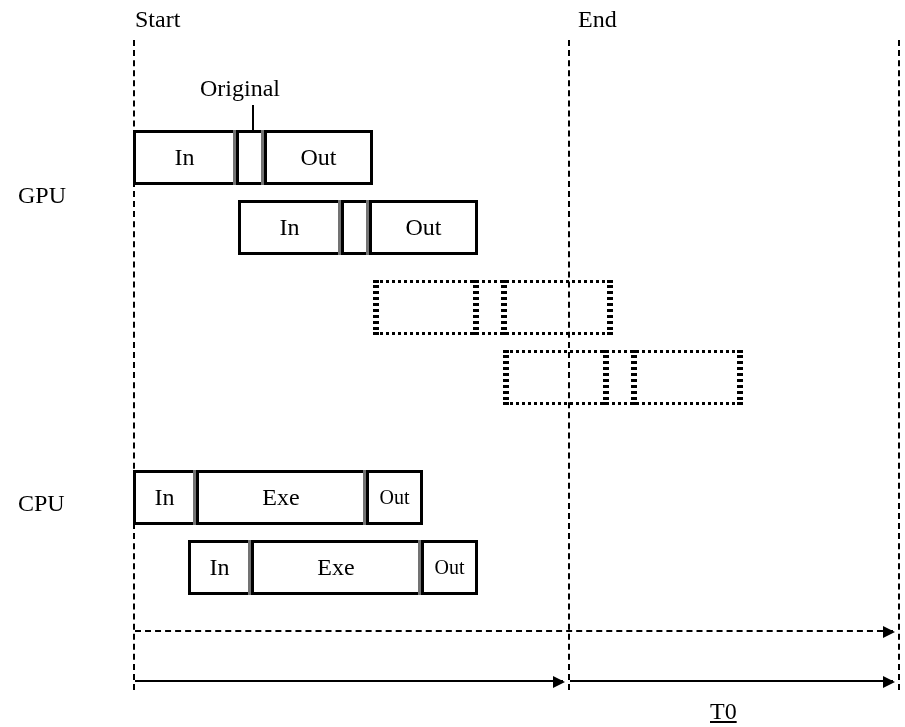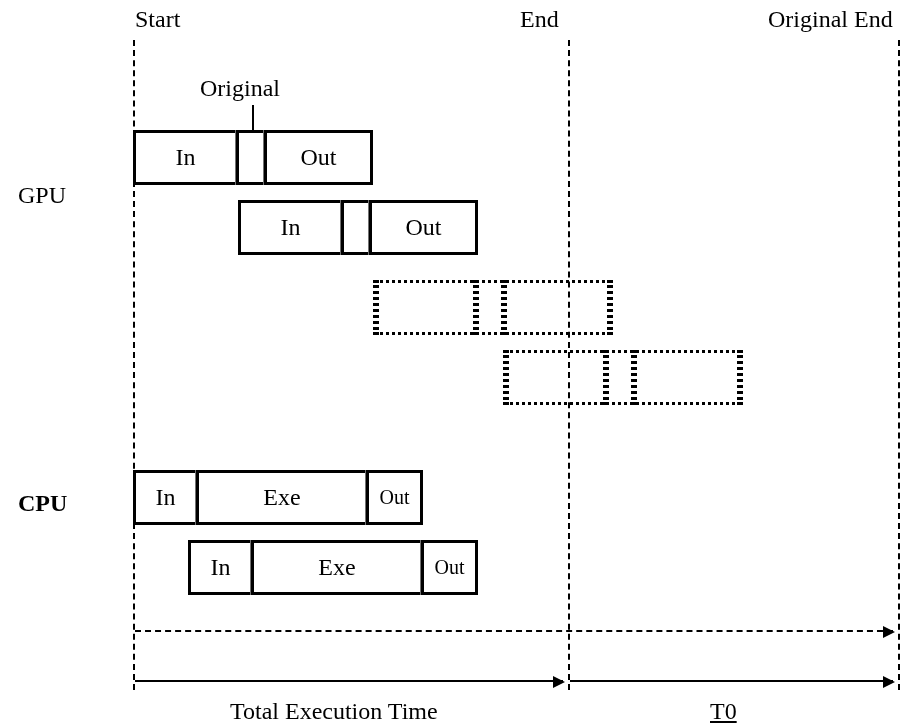--- a/index.html
+++ b/index.html
@@ -56,21 +56,21 @@
   }
   .row.dashed {
     border: 3px dotted #000;
     background: transparent;
   }
   .seg {
     position: absolute;
     top: -3px;
     bottom: -3px;
     border-left: 3px solid #000;
-    border-right: 1px solid #737373;
+    border-right: 3px solid #737373;
     box-sizing: border-box;
     display: flex;
     align-items: center;
     justify-content: center;
   }
   .row.dashed .seg {
     border-left: 3px dotted #000;
     border-right: 3px dotted #000;
   }
   .seg.first { border-left: none; }
@@ -82,32 +82,31 @@
     width: 0;
     border-left: 2px solid #000;
   }
 </style>
 </head>
 <body>
 
 <div class="stage">
 
   <div class="label" style="left:135px; top:6px;">Start</div>
-  <div class="label" style="left:520px; top:6px;">End</div>
-  <div class="label" style="left:768px; top:6px;">Original End</div>
+  <div class="label" style="left:578px; top:6px;">End</div>
 
   <div class="vline-dash" style="left:133px; top:40px; height:650px;"></div>
   <div class="vline-dash" style="left:568px; top:40px; height:650px;"></div>
   <div class="vline-dash" style="left:898px; top:40px; height:650px;"></div>
 
   <div class="label" style="left:200px; top:75px;">Original</div>
   <div class="pointer" style="left:252px; top:105px; height:25px;"></div>
 
   <div class="label" style="left:18px; top:182px;">GPU</div>
-  <div class="label" style="left:18px; top:490px;font-weight:bold;">CPU</div>
+  <div class="label" style="left:18px; top:490px;">CPU</div>
 
   <div class="row" style="left:133px; top:130px; width:240px;">
     <div class="seg first" style="left:0; width:100px;">
         <span>In</span>
       </div>
     <div class="seg" style="left:100px; width:28px;"></div>
     <div class="seg last" style="left:128px; right:0;">
         <span>Out</span>
       </div>
   </div>
@@ -157,16 +156,15 @@
         <span>Out</span>
       </div>
   </div>
 
   <div class="harrow dash" style="left:135px; top:630px; width:758px;"></div>
 
   <div class="harrow solid" style="left:135px; top:680px; width:428px;"></div>
 
   <div class="harrow solid" style="left:570px; top:680px; width:323px;"></div>
 
-  <div class="label" style="left:230px; top:698px;">Total Execution Time</div>
   <div class="label" style="left:710px; top:698px;text-decoration:underline;">T0</div>
 
 </div>
 
 </body></html>

